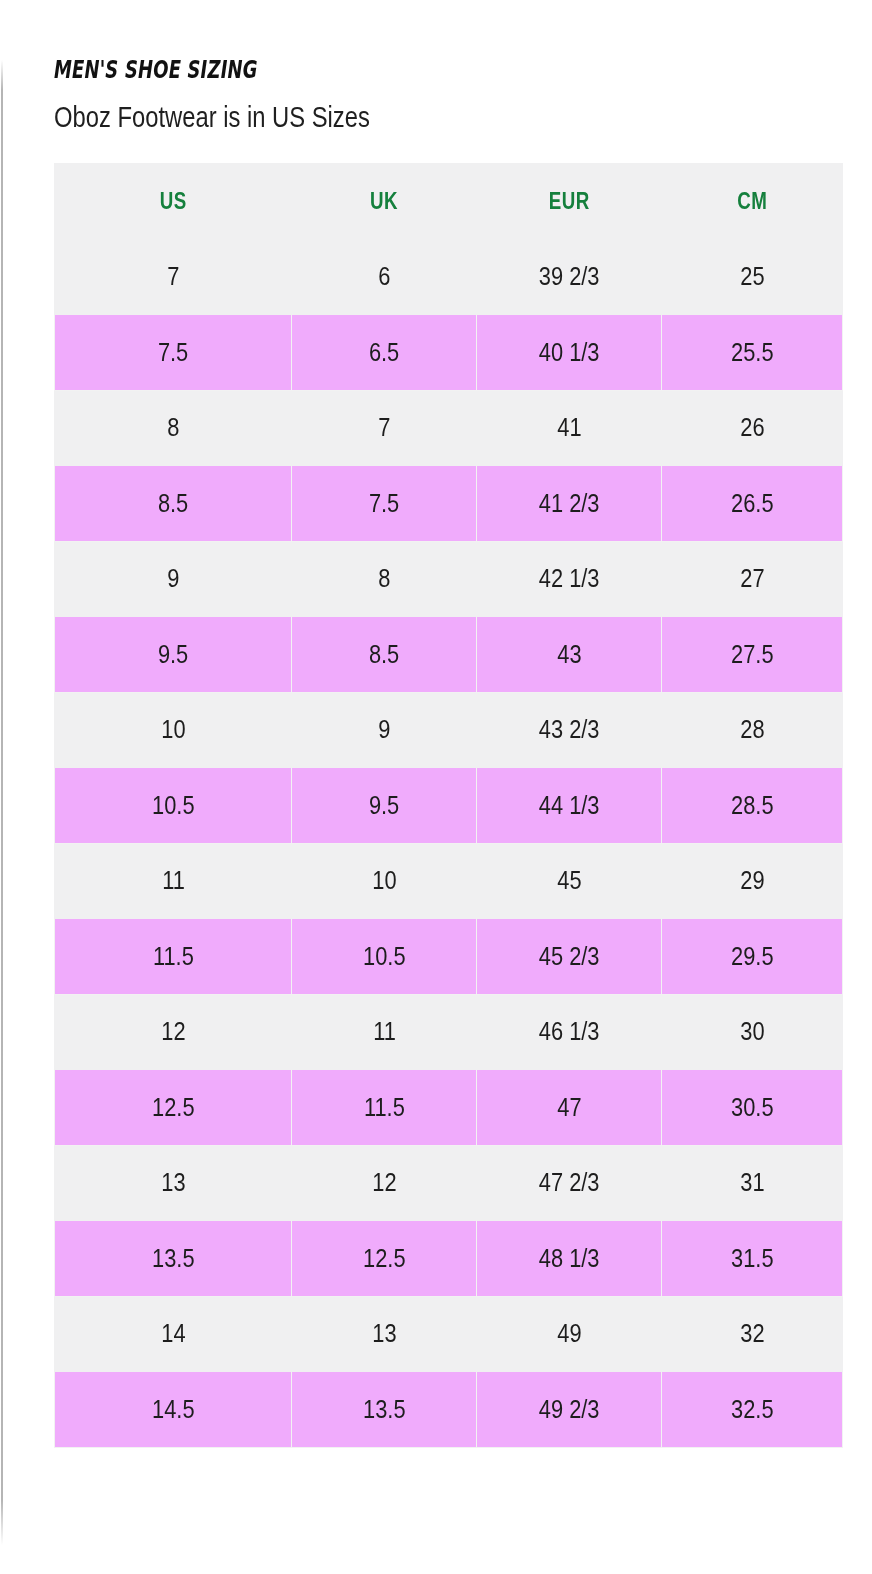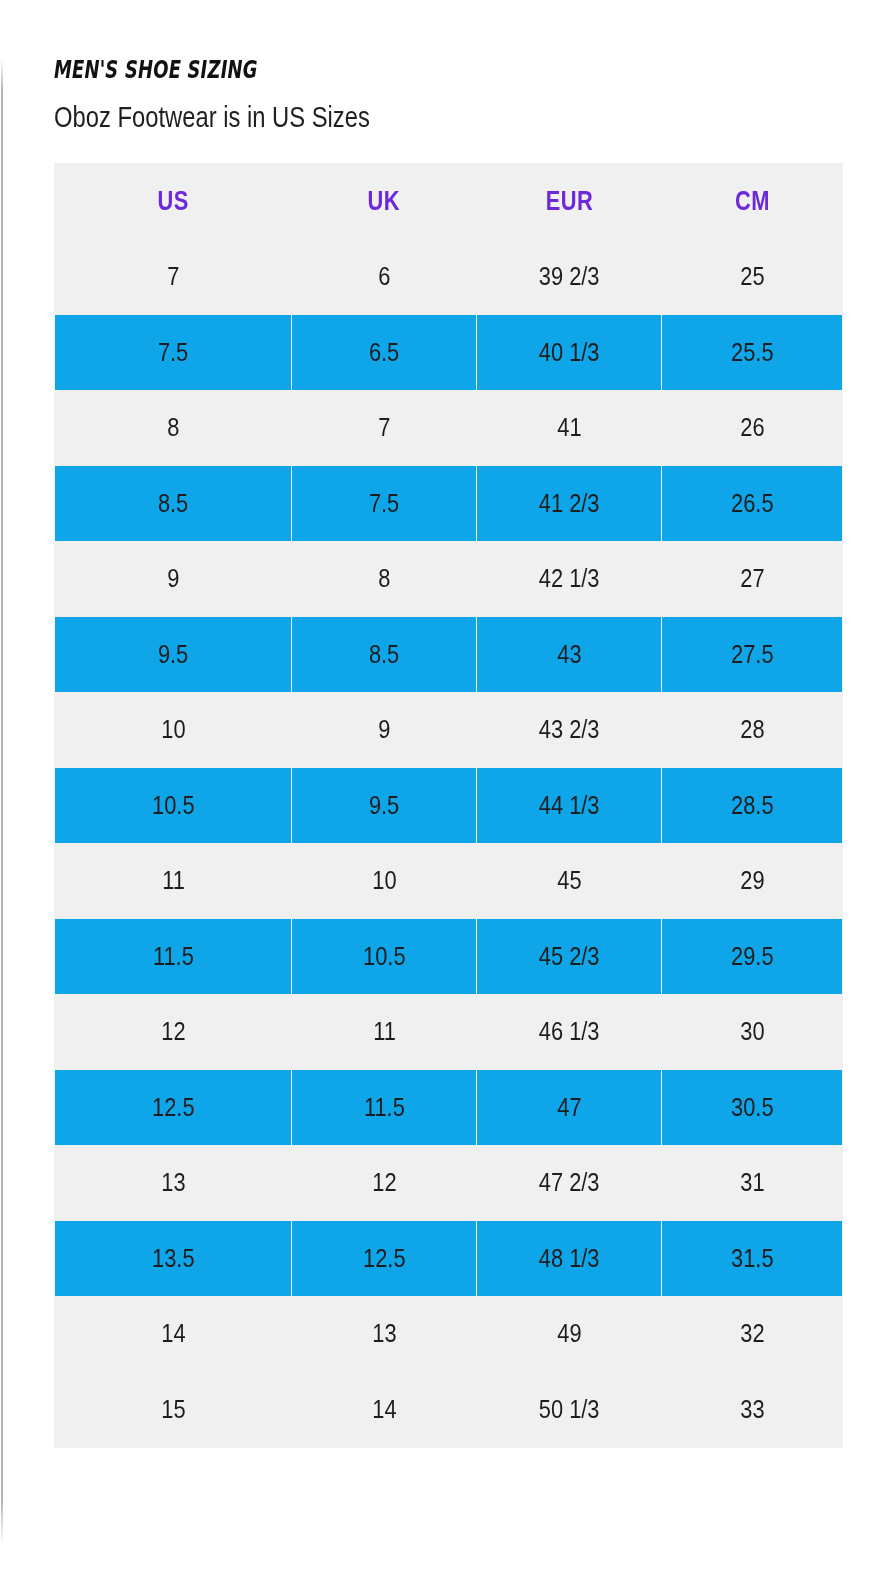--- a/index.html
+++ b/index.html
@@ -88,23 +88,23 @@
   .size-table td {
     height: 74.5px;
     padding: 0;
     text-align: center;
     vertical-align: middle;
     font-family: "Liberation Sans", sans-serif;
     border: 1px solid #f4f4f4;
   }
 
   .size-table th {
-    font-size: 28px;
+    font-size: 24px;
     font-weight: 700;
-    color: #6d28d9;
+    color: #15803d;
     letter-spacing: 0.6px;
   }
   .size-table th > span {
     display: inline-block;
     transform: scaleX(0.78);
   }
 
   .size-table td {
     font-size: 26px;
     font-weight: 400;
@@ -114,21 +114,21 @@
     display: inline-block;
     transform: scaleX(0.84);
   }
 
   .size-table tr.row-shade th,
   .size-table tr.row-shade td {
     background: #f0f0f1;
     border-color: #f0f0f1;
   }
   .size-table tr.row-plain td {
-    background: #0ea5e9;
+    background: #f0abfc;
     border-color: #f2f2f2;
   }
 </style>
 </head>
 <body>
 
 <div class="page-edge"></div>
 
 <div class="wrap">
 
@@ -236,22 +236,22 @@
           <td><span>12.5</span></td>
           <td><span>48 1/3</span></td>
           <td><span>31.5</span></td>
         </tr>
         <tr class="row-shade">
           <td><span>14</span></td>
           <td><span>13</span></td>
           <td><span>49</span></td>
           <td><span>32</span></td>
         </tr>
-        <tr class="row-shade">
-          <td><span>15</span></td>
-          <td><span>14</span></td>
-          <td><span>50 1/3</span></td>
-          <td><span>33</span></td>
+        <tr class="row-plain">
+          <td><span>14.5</span></td>
+          <td><span>13.5</span></td>
+          <td><span>49 2/3</span></td>
+          <td><span>32.5</span></td>
         </tr>
       </tbody>
     </table>
   </div>
 </div>
 
 </body></html>

